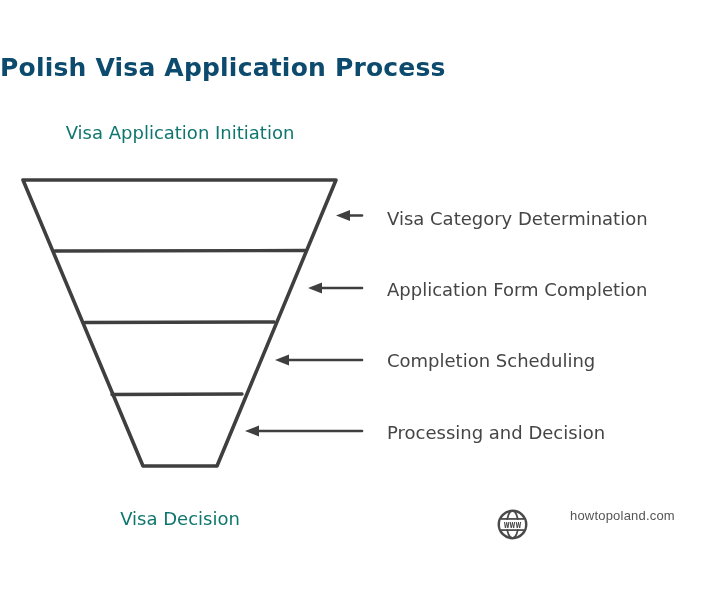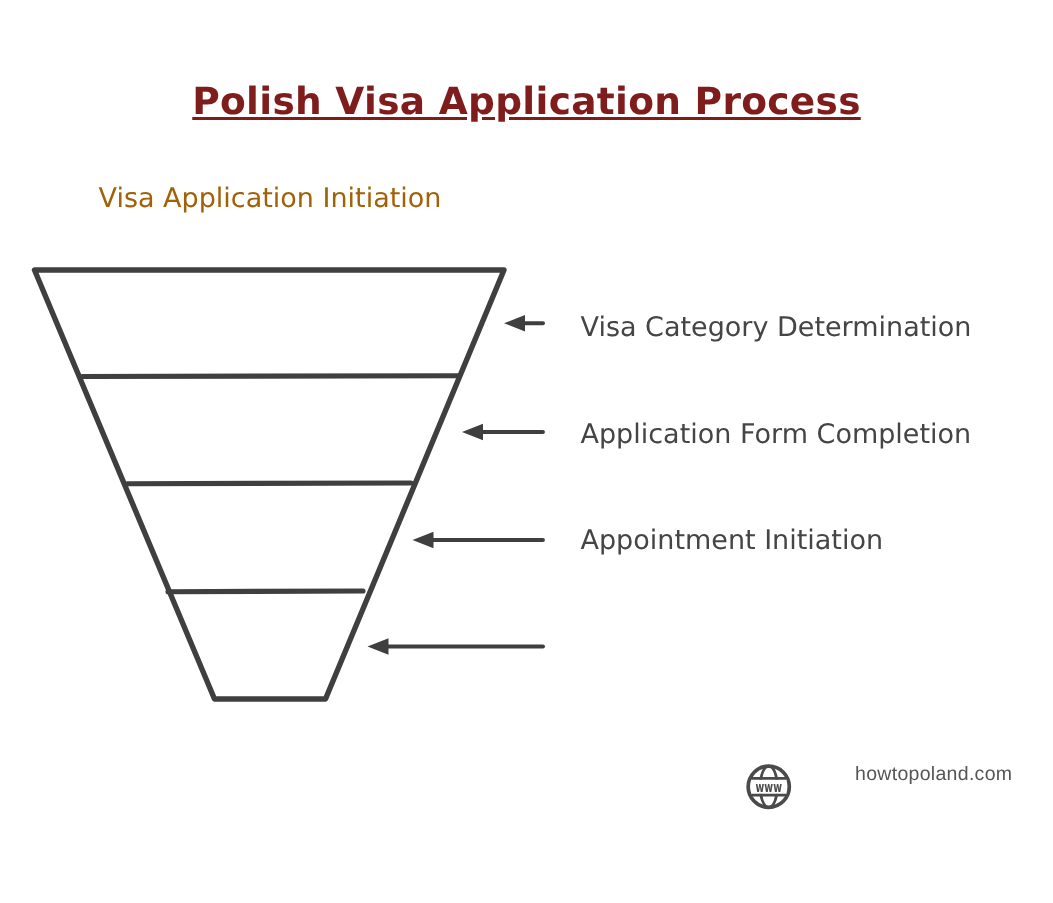--- a/index.html
+++ b/index.html
@@ -7,32 +7,31 @@
     position: relative;
     width: 702px;
     height: 602px;
     background: #ffffff;
     overflow: hidden;
     font-family: "DejaVu Sans", sans-serif;
   }
   .abs { position: absolute; }
   .title {
     left: 0; right: 0; top: 53px;
-    text-align: center;
+    text-align: left;
     font-size: 25px;
     font-weight: bold;
-    color: #7f1d1d;
+    color: #0c4a6e;
     letter-spacing: 0.2px;
-    text-decoration: underline;
   }
   .entry-label, .exit-label {
     left: 0; width: 360px;
     text-align: center;
     font-size: 18px;
-    color: #a16207;
+    color: #0f766e;
     white-space: nowrap;
   }
   .entry-label { top: 122px; }
   .exit-label  { top: 508px; }
   .funnel-svg { left: 0; top: 0; }
   .funnel-svg path, .funnel-svg line {
     stroke: #3f3f3f;
     fill: none;
     stroke-linecap: round;
     stroke-linejoin: round;
@@ -97,22 +96,24 @@
       <polygon class="arrow-head" points="275,360 289,354.5 289,365.5"></polygon>
     </g>
     <g>
       <line class="arrow-shaft" x1="362" y1="431" x2="257" y2="431"></line>
       <polygon class="arrow-head" points="245,431 259,425.5 259,436.5"></polygon>
     </g>
   </svg>
 
   <div class="stage-label" style="top:279px">Application Form Completion</div>
   <div class="stage-label" style="top:208px">Visa Category Determination</div>
-  <div class="stage-label" style="top:350px">Appointment Initiation</div>
+  <div class="stage-label" style="top:350px">Completion Scheduling</div>
+  <div class="stage-label" style="top:422px">Processing and Decision</div>
 
+  <div class="abs exit-label">Visa Decision</div>
 
   <div class="brand">
     <svg class="globe" width="33" height="33" viewBox="0 0 32 32">
       <circle class="stroke" cx="16" cy="16" r="13.3" stroke-width="2.4"></circle>
       <ellipse class="stroke" cx="16" cy="16" rx="5.6" ry="13.3" stroke-width="1.7"></ellipse>
       <rect x="4.6" y="11.4" width="22.8" height="9.2" fill="#ffffff"></rect>
       <path class="stroke" stroke-width="1.7" d="M4.6,10.6 L27.4,10.6"></path>
       <path class="stroke" stroke-width="1.7" d="M4.6,21.4 L27.4,21.4"></path>
       <text class="www" x="16" y="19.6" text-anchor="middle" font-size="9.5" textLength="17" lengthAdjust="spacingAndGlyphs">www</text>
     </svg>

